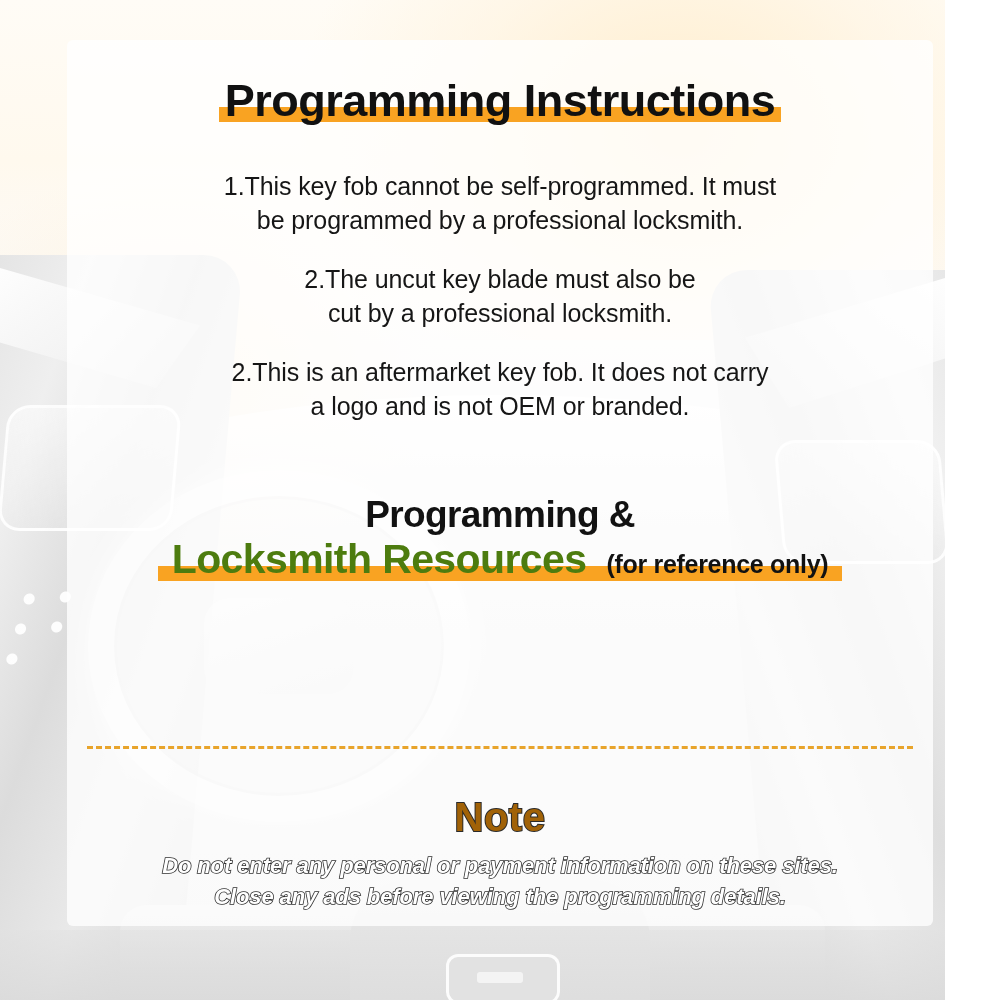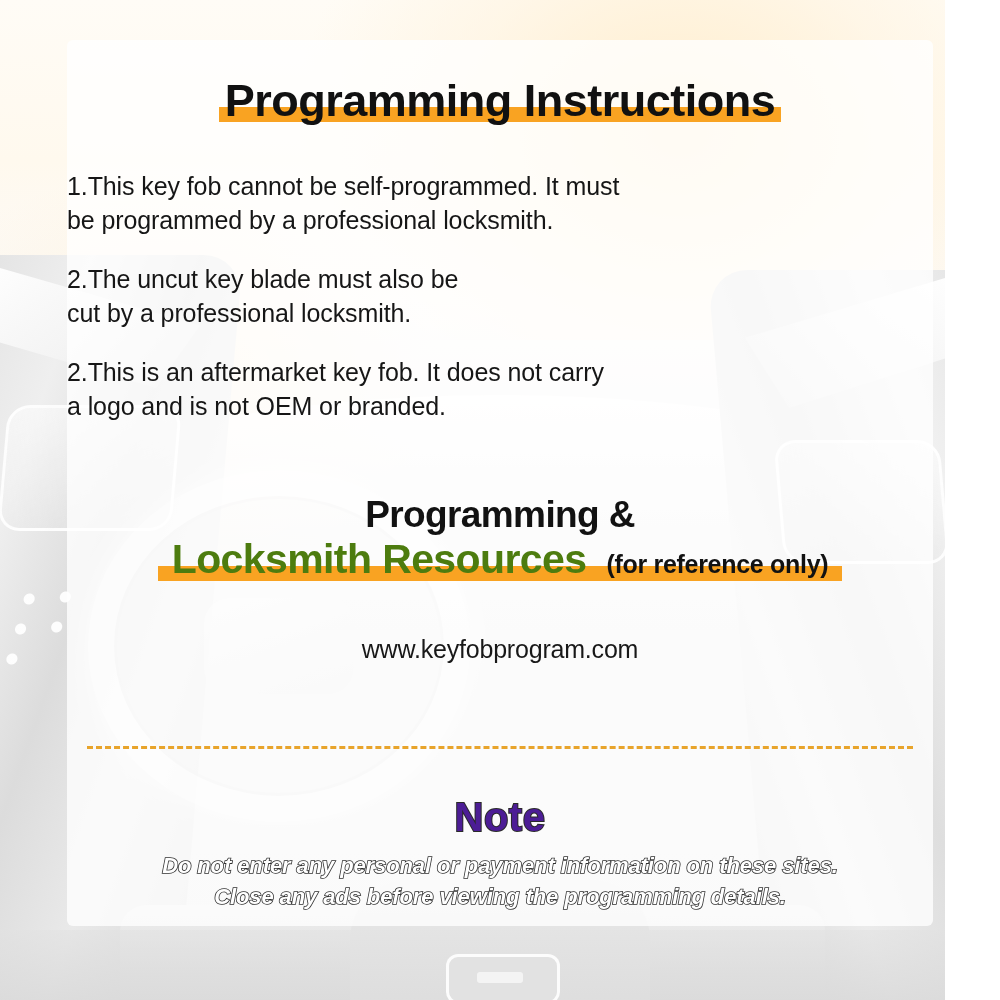--- a/index.html
+++ b/index.html
@@ -248,21 +248,21 @@
   .title .txt {
     position: relative;
     z-index: 1;
   }
 
   
   .instructions {
     position: absolute;
     left: 0; right: 0;
     top: 130px;
-    text-align: left;
+    text-align: center;
   }
   .instr-item {
     font-size: 25px;
     line-height: 1.34;
     color: #161616;
     letter-spacing: -0.1px;
     margin-bottom: 26px;
     white-space: pre-line;
   }
   .instr-item:last-child { margin-bottom: 0; }
@@ -344,21 +344,21 @@
     position: absolute;
     left: 0; right: 0;
     top: 756px;
     text-align: center;
   }
   .note-title {
     font-weight: bold;
     font-size: 40px;
     line-height: 1.05;
     letter-spacing: 0.5px;
-    color: #4c1d95;
+    color: #a16207;
     -webkit-text-stroke: 2px #2a2a2a;
     paint-order: stroke fill;
     margin-bottom: 12px;
   }
   .note-line {
     font-weight: bold;
     font-size: 22px;
     line-height: 1.42;
     letter-spacing: -0.1px;
     color: #ffffff;
@@ -409,21 +409,20 @@
         <div class="res-line1">Programming &amp;</div>
         <div class="res-line2-wrap">
           <span class="hl2"></span>
           <span class="res-line2">
             <span class="res-main">Locksmith Resources</span><span class="res-note">(for reference only)</span>
           </span>
         </div>
       </div>
 
       <div class="urls">
-        <div class="url">www.keyfobprogram.com</div>
       </div>
 
       <hr class="divider">
 
       <div class="note-block">
         <div class="note-title">Note</div>
         <div class="note-line">Do not enter any personal or payment information on these sites.</div>
         <div class="note-line">Close any ads before viewing the programming details.</div>
       </div>
 

